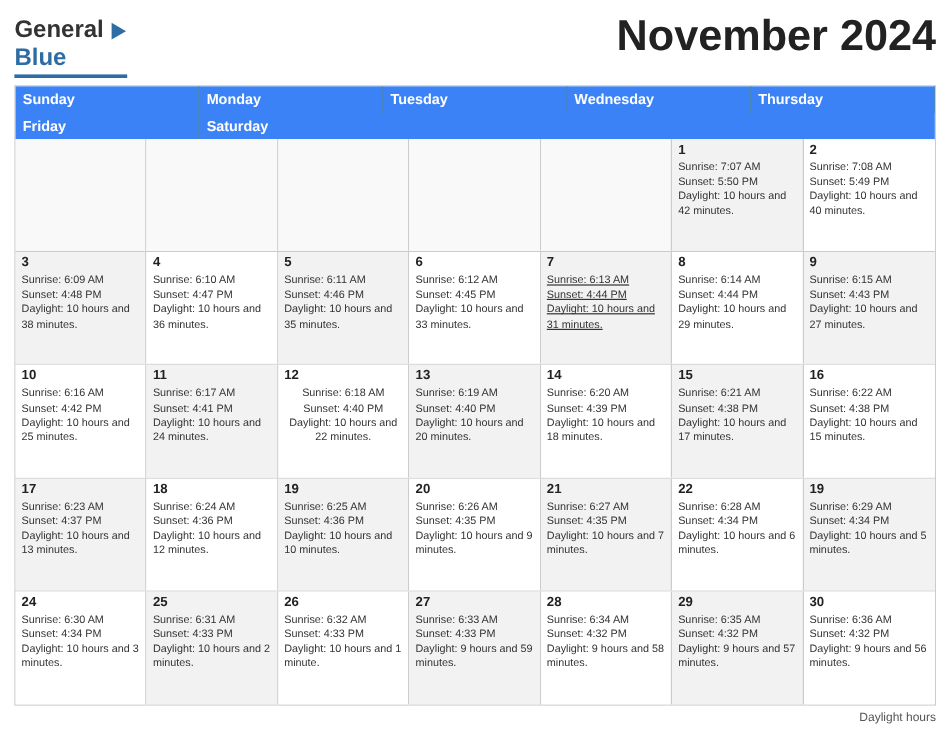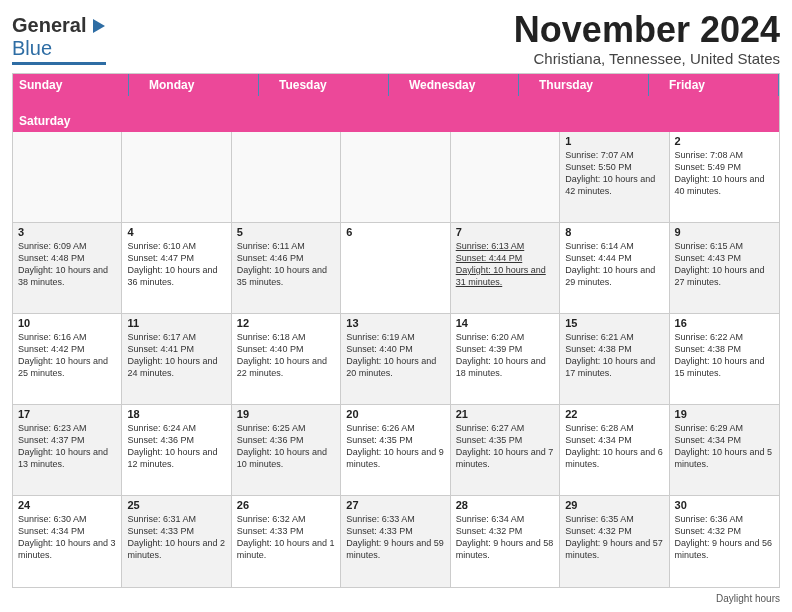--- a/index.html
+++ b/index.html
@@ -49,23 +49,22 @@
       color: #444;
     }
     .calendar {
       flex: 1;
       display: flex;
       flex-direction: column;
       border: 1px solid #ccc;
     }
     .day-headers {
       display: grid;
-      grid-template-columns: repeat(6, 1fr);
-      background: #ec4899;
-      gap: 14px;
+      grid-template-columns: repeat(5, 1fr);
+      background: #3b82f6;
     }
     .day-header {
       color: #fff;
       font-size: 12px;
       font-weight: bold;
       padding: 4px 6px;
       text-align: left;
       border-right: 1px solid #4a85b8;
     }
     .day-header:last-child { border-right: none; }
@@ -116,27 +115,26 @@
 <div class="container">
   <div class="header">
     <div class="logo">
       <div style="display:flex;align-items:center;gap:2px;">
         <span style="font-size:20px;font-weight:bold;color:#333;">General</span>
         <svg width="18" height="18" viewBox="0 0 18 18">
           <polygon points="5,2 17,9 5,16" fill="#2e6da4"></polygon>
         </svg>
       </div>
       <div style="display:flex;align-items:center;">
-        <span style="font-size:20px;font-weight:normal;color:#2e6da4;">Blue</span>
+        <span style="font-size:20px;font-weight:bold;color:#2e6da4;">Blue</span>
       </div>
       <div class="logo-line"></div>
     </div>
     <div class="title-block">
       <div class="month-title">November 2024</div>
-      <div class="subtitle">Christiana, Tennessee, United States</div>
     </div>
   </div>
 
   <div class="calendar">
     <div class="day-headers">
     <div class="day-header">Sunday</div>
         <div class="day-header">Monday</div>
         <div class="day-header">Tuesday</div>
         <div class="day-header">Wednesday</div>
         <div class="day-header">Thursday</div>
@@ -177,20 +175,23 @@
 Daylight: 10 hours and 36 minutes.</div>
           </div>
           <div class="day-cell shaded">
             <span class="day-number">5</span>
             <div class="day-info" style="white-space: pre-line;">Sunrise: 6:11 AM
 Sunset: 4:46 PM
 Daylight: 10 hours and 35 minutes.</div>
           </div>
           <div class="day-cell">
             <span class="day-number">6</span>
+            <div class="day-info" style="white-space: pre-line;">Sunrise: 6:12 AM
+Sunset: 4:45 PM
+Daylight: 10 hours and 33 minutes.</div>
           </div>
           <div class="day-cell shaded">
             <span class="day-number">7</span>
             <div class="day-info" style="white-space: pre-line; text-decoration: underline;">Sunrise: 6:13 AM
 Sunset: 4:44 PM
 Daylight: 10 hours and 31 minutes.</div>
           </div>
           <div class="day-cell">
             <span class="day-number">8</span>
             <div class="day-info" style="white-space: pre-line;">Sunrise: 6:14 AM
@@ -212,21 +213,21 @@
 Daylight: 10 hours and 25 minutes.</div>
           </div>
           <div class="day-cell shaded">
             <span class="day-number">11</span>
             <div class="day-info" style="white-space: pre-line;">Sunrise: 6:17 AM
 Sunset: 4:41 PM
 Daylight: 10 hours and 24 minutes.</div>
           </div>
           <div class="day-cell">
             <span class="day-number">12</span>
-            <div class="day-info" style="white-space: pre-line;">Sunrise: 6:18 AM
+            <div class="day-info" style="white-space: pre-line; text-align: center;">Sunrise: 6:18 AM
 Sunset: 4:40 PM
 Daylight: 10 hours and 22 minutes.</div>
           </div>
           <div class="day-cell shaded">
             <span class="day-number">13</span>
             <div class="day-info" style="white-space: pre-line;">Sunrise: 6:19 AM
 Sunset: 4:40 PM
 Daylight: 10 hours and 20 minutes.</div>
           </div>
           <div class="day-cell">

